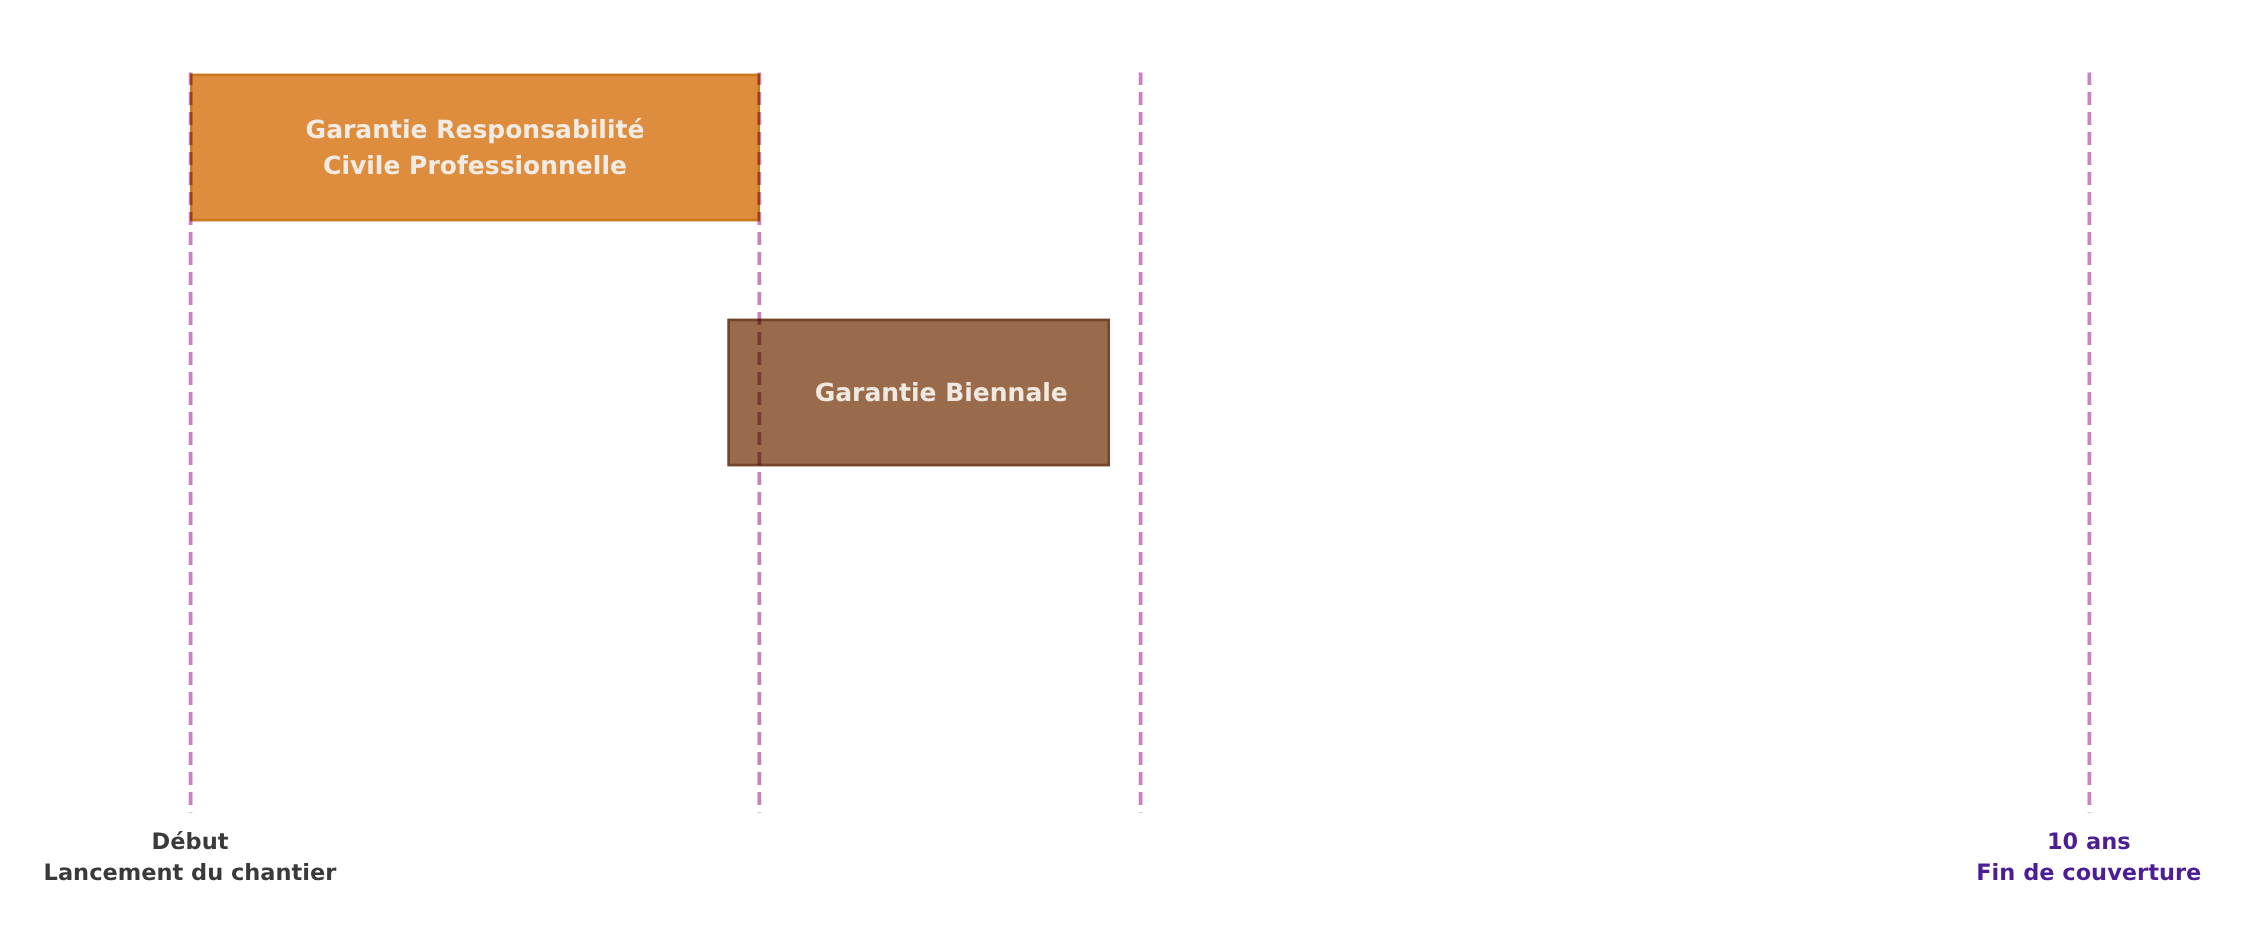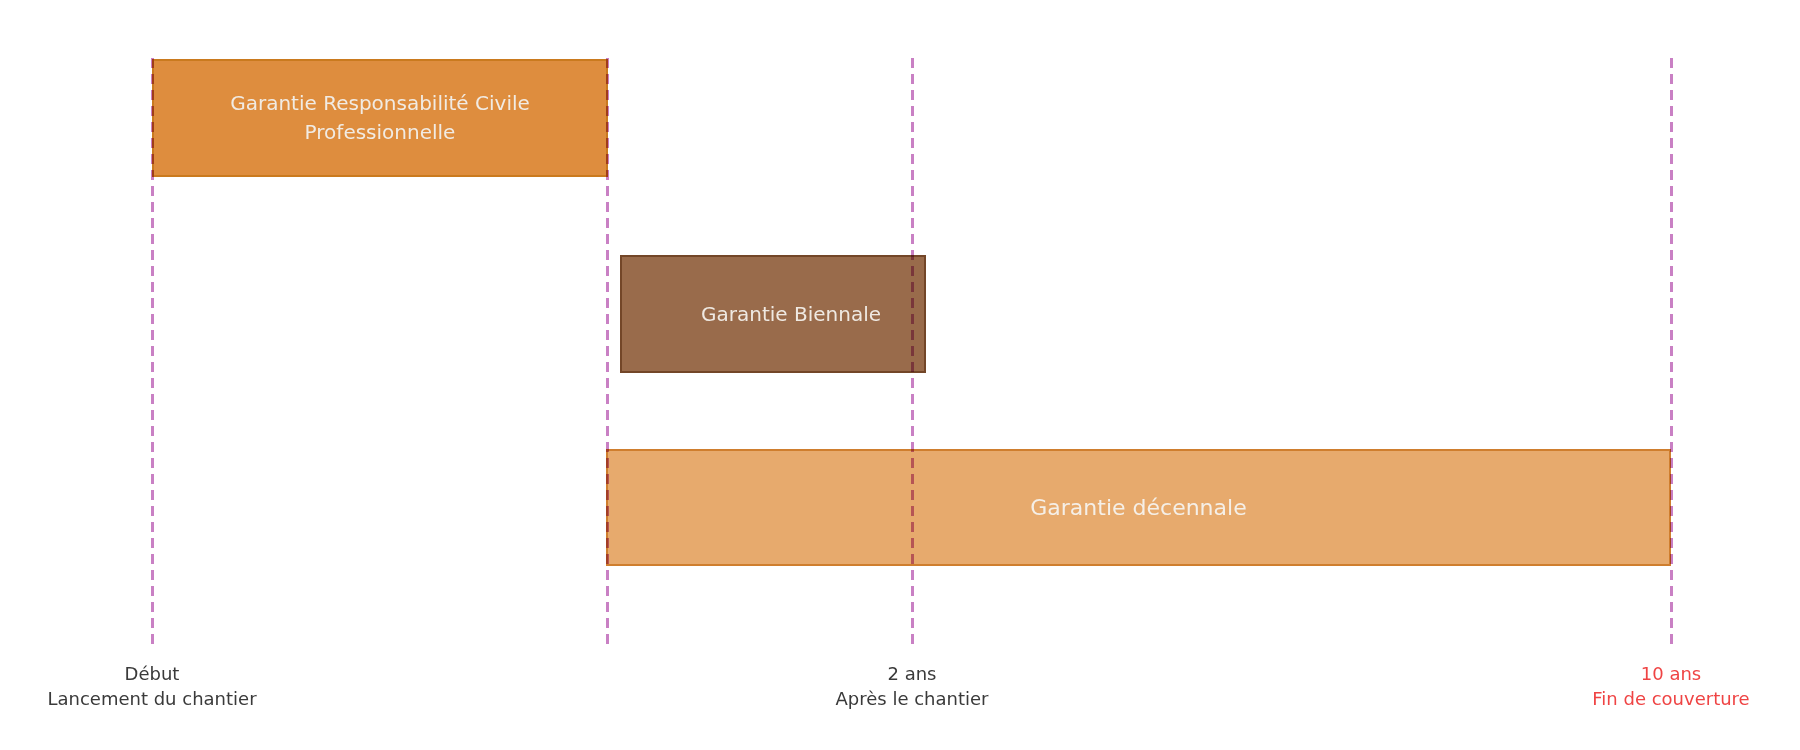--- a/index.html
+++ b/index.html
@@ -1,15 +1,15 @@
 <!DOCTYPE html>
 <html><head>
 <meta charset="utf-8">
 <style>
-  * { margin: 0; padding: 0; box-sizing: border-box; }
+  * { margin: 0; padding: 0; box-sizing: border-box; font-weight: bold; }
   html, body { background: #ffffff; }
   body { font-family: "DejaVu Sans", "Liberation Sans", sans-serif; }
 
   .chart {
     position: relative;
     width: 1800px;
     height: 750px;
     background: #ffffff;
     overflow: hidden;
   }
@@ -39,21 +39,21 @@
     display: flex;
     align-items: center;
     justify-content: center;
     text-align: center;
     border: 2px solid;
     font-size: 20px;
     line-height: 1.45;
     z-index: 1;
   }
   .bar.bar1 { left: 152px; top: 59px;  width: 456px;  height: 118px; padding: 0 58px; }
-  .bar.bar2 { left: 620px; top: 255px; width: 306px;  height: 118px; padding-left: 36px; }
+  .bar.bar2 { left: 582px; top: 255px; width: 306px;  height: 118px; padding-left: 36px; }
   .bar.bar3 { left: 606px; top: 449px; width: 1065px; height: 117px; font-size: 22px; }
 
   
   .mlabel {
     position: absolute;
     top: 662px;
     transform: translateX(-50%);
     text-align: center;
     font-size: 18px;
     line-height: 1.38;
@@ -72,38 +72,31 @@
 <div class="chart">
 
   <div class="bar bar1" style="background-color: rgb(222, 141, 62); border-color: rgb(202, 122, 30); color: rgb(241, 235, 227);">
     <span>Garantie Responsabilité Civile Professionnelle</span>
   </div>
 
   <div class="bar bar2" style="background-color: rgb(153, 107, 75); border-color: rgb(115, 70, 40); color: rgb(239, 233, 226);">
     <span>Garantie Biennale</span>
   </div>
 
-  <div class="bar bar3" style="background-color: rgb(231, 170, 109); border-color: rgb(207, 126, 46); color: rgb(245, 239, 231);">
-    <span>Garantie décennale</span>
-  </div>
 
   <div class="vline m1" style="--line-c: #C980C4;"></div>
   <div class="vline m2" style="--line-c: #C980C4;"></div>
   <div class="vline m3" style="--line-c: #C980C4;"></div>
   <div class="vline m4" style="--line-c: #C980C4;"></div>
 
   <div class="mlabel m1" style="color: rgb(58, 58, 58);">
     <div>Début</div>
     <div>Lancement du chantier</div>
   </div>
 
 
-  <div class="mlabel m3" style="color: rgb(58, 58, 58);">
-    <div>2 ans</div>
-    <div>Après le chantier</div>
-  </div>
 
-  <div class="mlabel m4" style="color: #ef4444;">
+  <div class="mlabel m4" style="color: #4c1d95;">
     <div>10 ans</div>
     <div>Fin de couverture</div>
   </div>
 
 </div>
 
 </body></html>

